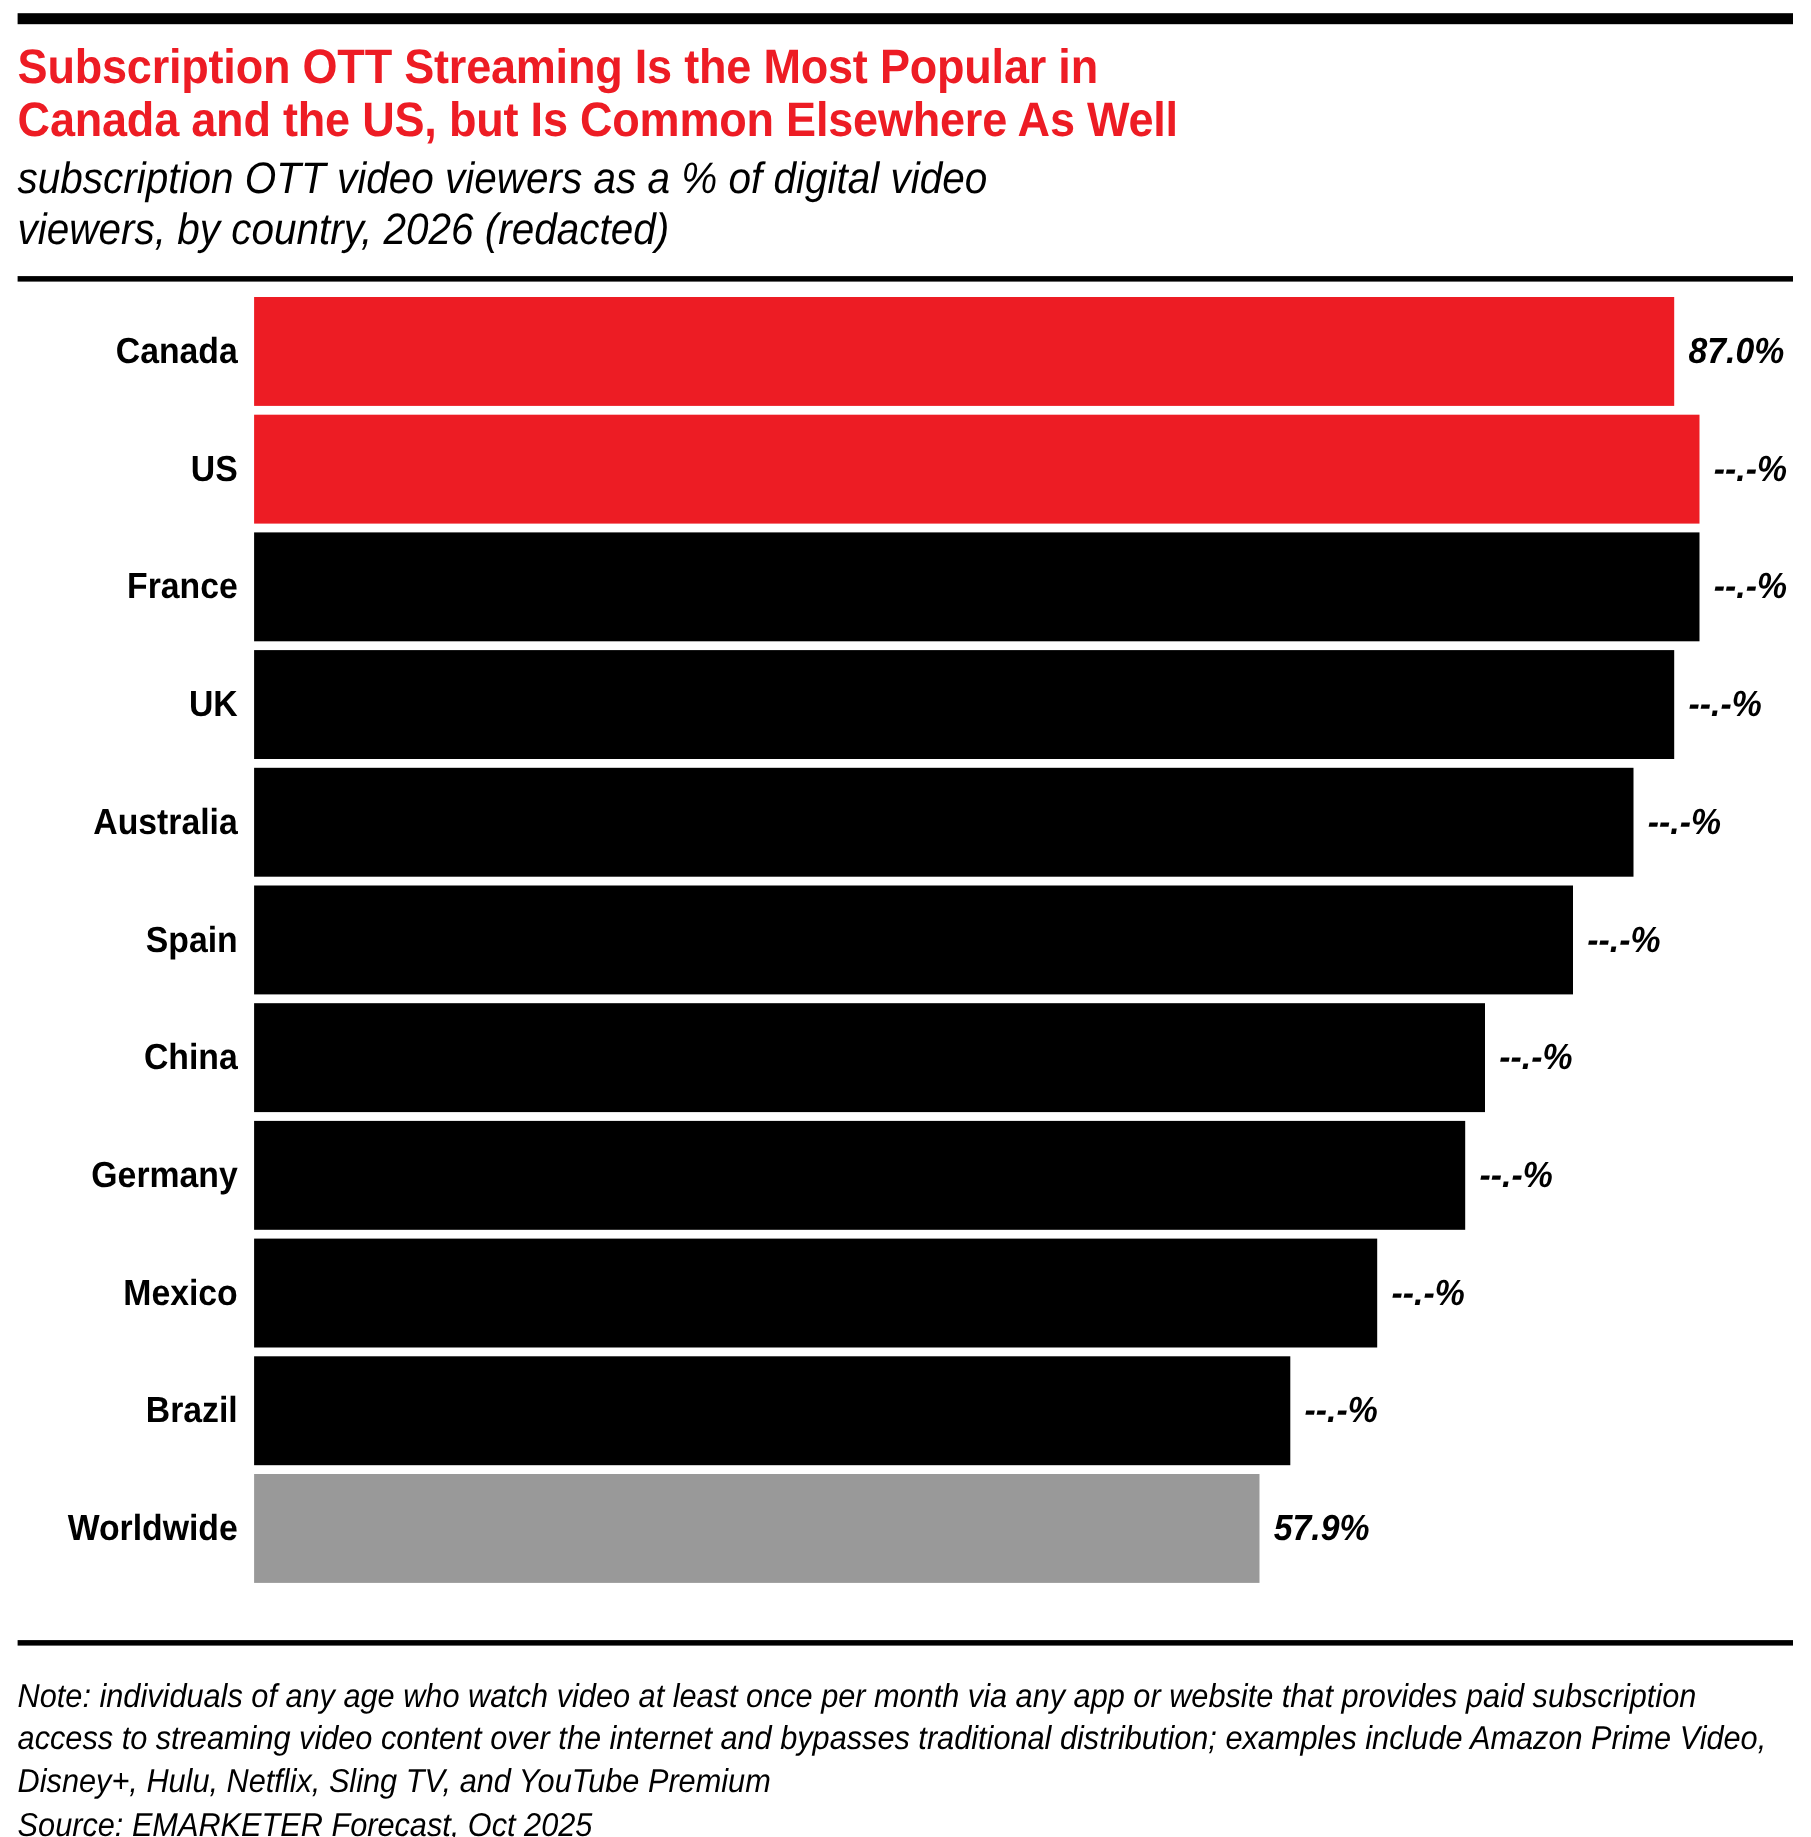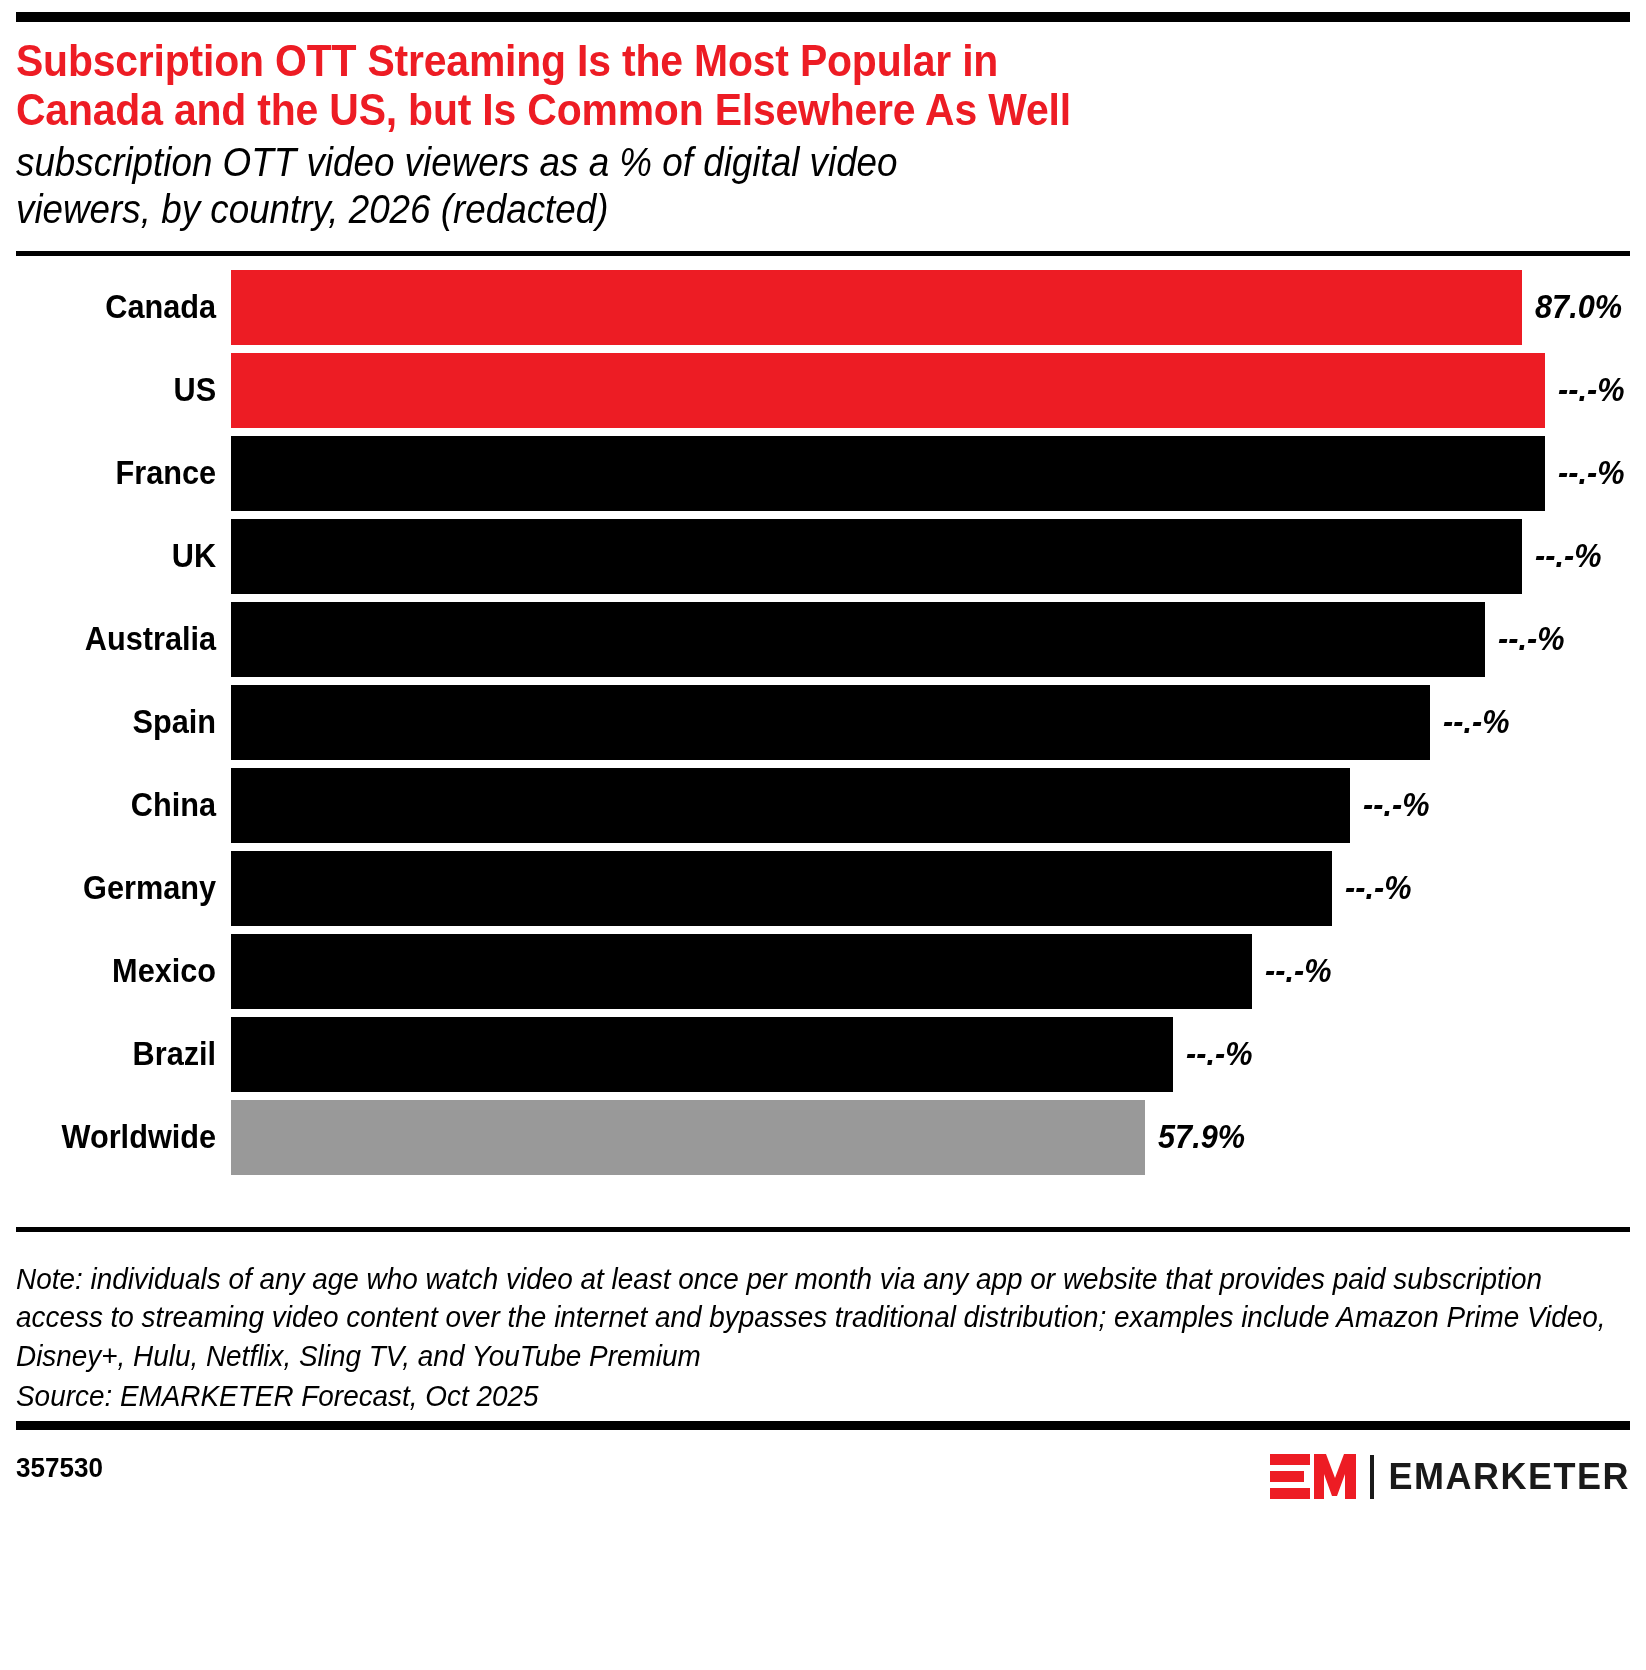--- a/index.html
+++ b/index.html
@@ -65,21 +65,21 @@
   }
 
   
   .chart {
     position: relative;
     padding: 14px 0 10px 0;
   }
   .row {
     display: flex;
     align-items: center;
-    height: 75px;
+    height: 99px;
     margin-bottom: 8px;
   }
   .row:last-child { margin-bottom: 12px; }
   .cat-label {
     width: 215px;
     flex: 0 0 215px;
     text-align: right;
     padding-right: 16px;
     box-sizing: border-box;
     font-size: 33px;

